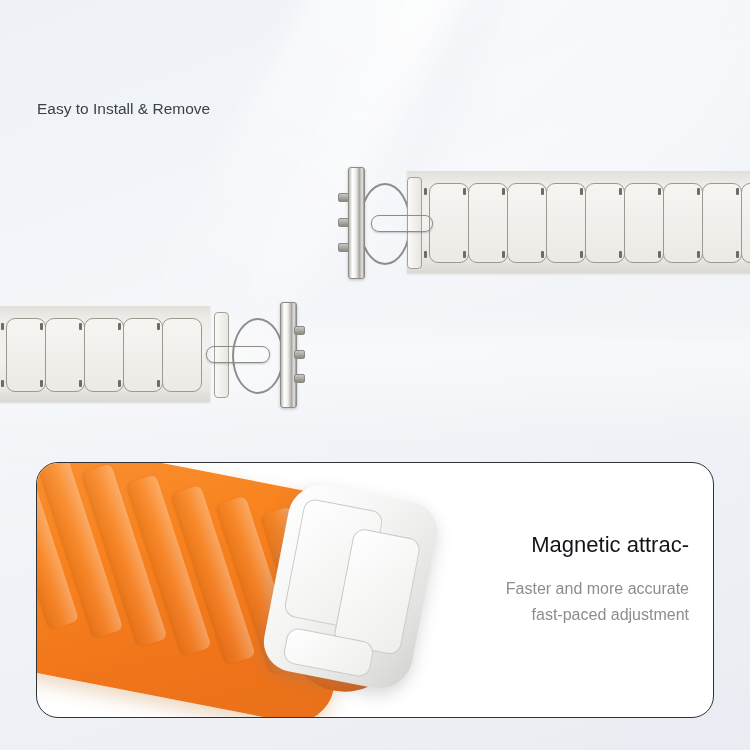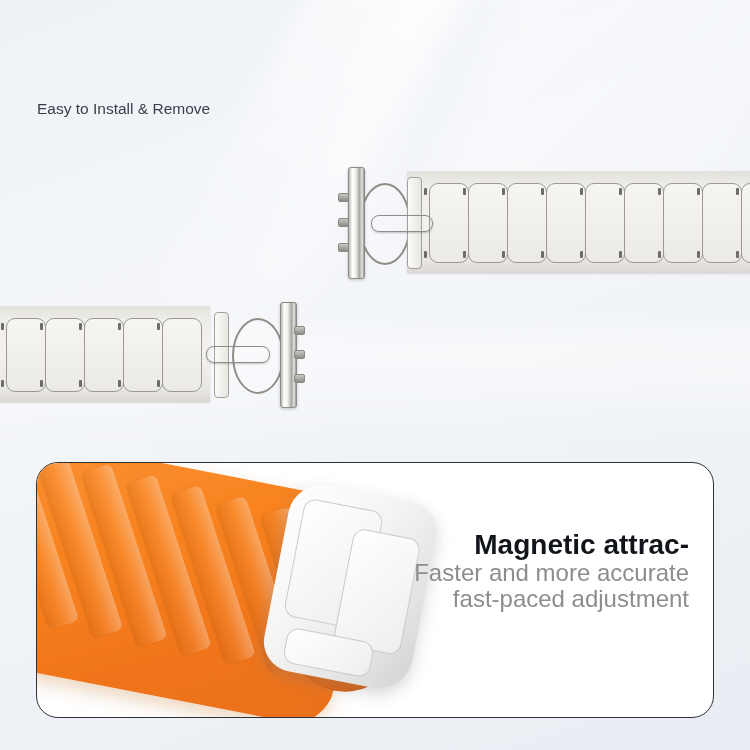--- a/index.html
+++ b/index.html
@@ -61,22 +61,22 @@
   .post{position:absolute;width:9px;height:7px;border-radius:2px;
     background:linear-gradient(to bottom,#c9c8c3,#8b8a85);border:1px solid #8a8984;}
   .keep{position:absolute;width:13px;top:6px;height:calc(100% - 12px);border-radius:4px;
     border:1px solid #a3a19b;
     background:linear-gradient(to right,#fbfaf8,#e8e6e1);}
 
   
   .card{position:absolute;left:36px;top:462px;width:676px;height:254px;
     background:#ffffff;border:1.6px solid #2f3337;border-radius:22px;overflow:hidden;}
   .card-text{position:absolute;right:24px;top:66px;width:300px;text-align:right;}
-  .ct-title{font-size:28px;line-height:31px;font-weight:bold;color:#11151a;}
-  .ct-sub{font-size:24px;line-height:26px;color:#8b8d90;}
+  .ct-title{font-size:22px;line-height:31px;font-weight:normal;color:#11151a;}
+  .ct-sub{margin-top:16px;font-size:16px;line-height:26px;color:#8b8d90;}
 
   
   .photo{position:absolute;left:-10px;top:-6px;width:430px;height:268px;}
   .orange{position:absolute;left:-40px;top:-28px;width:390px;height:230px;
     transform:rotate(11deg);transform-origin:left top;border-radius:10px 30px 40px 12px;
     background:linear-gradient(155deg,#fb9338 0%,#f8831f 38%,#f0751a 72%,#e9701b 100%);
     box-shadow:0 8px 18px rgba(190,110,30,.28);}
   .ridge{position:absolute;height:30px;border-radius:7px;
     background:linear-gradient(to bottom,rgba(255,255,255,.30),rgba(255,255,255,.05) 55%,rgba(150,70,10,.12));
     box-shadow:0 2px 2px rgba(160,80,15,.22);}

